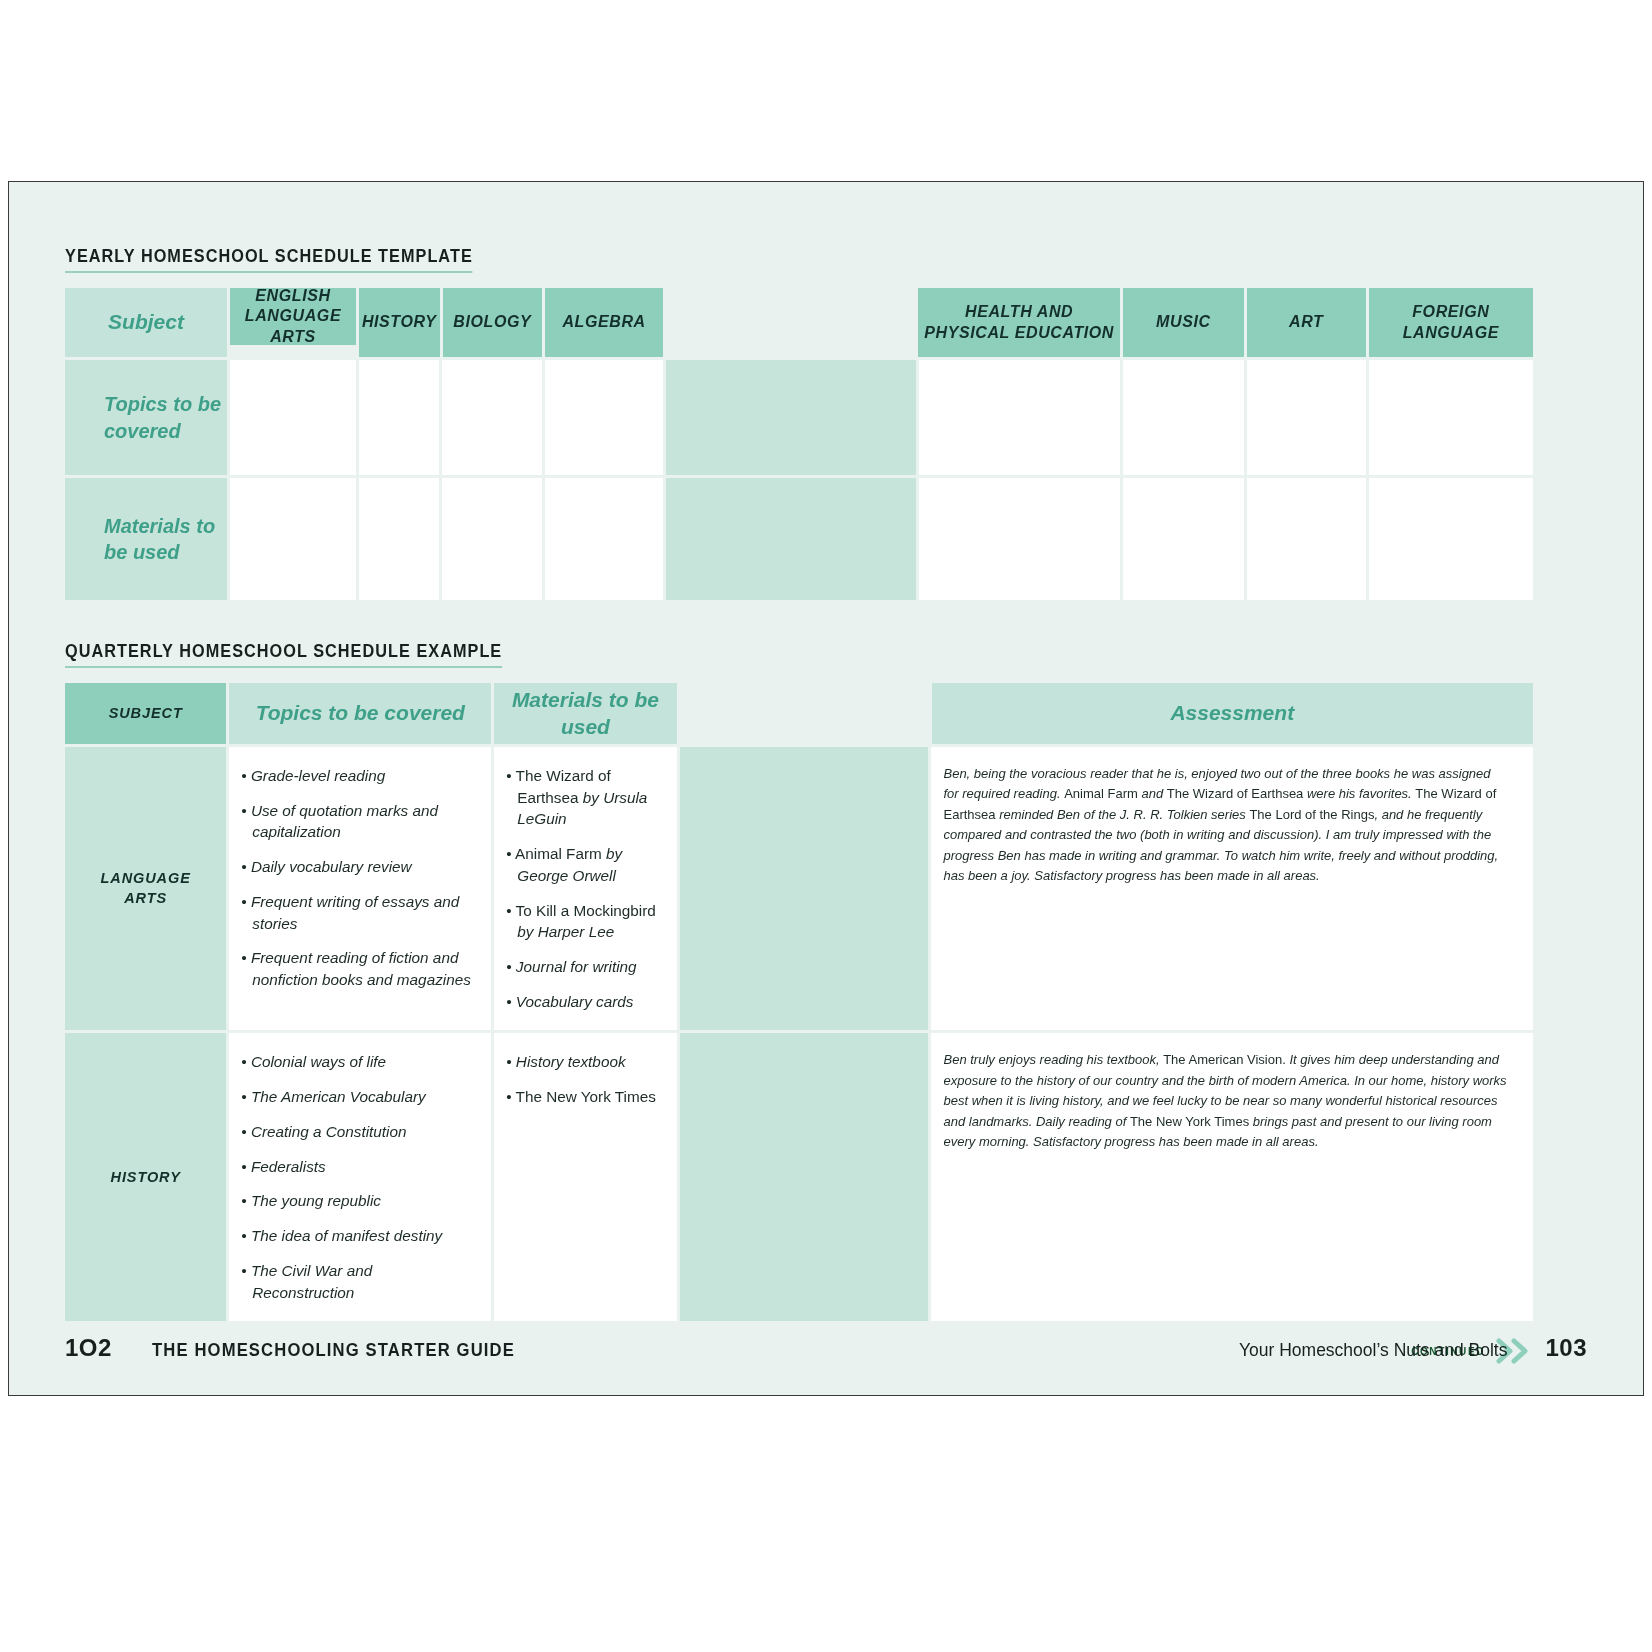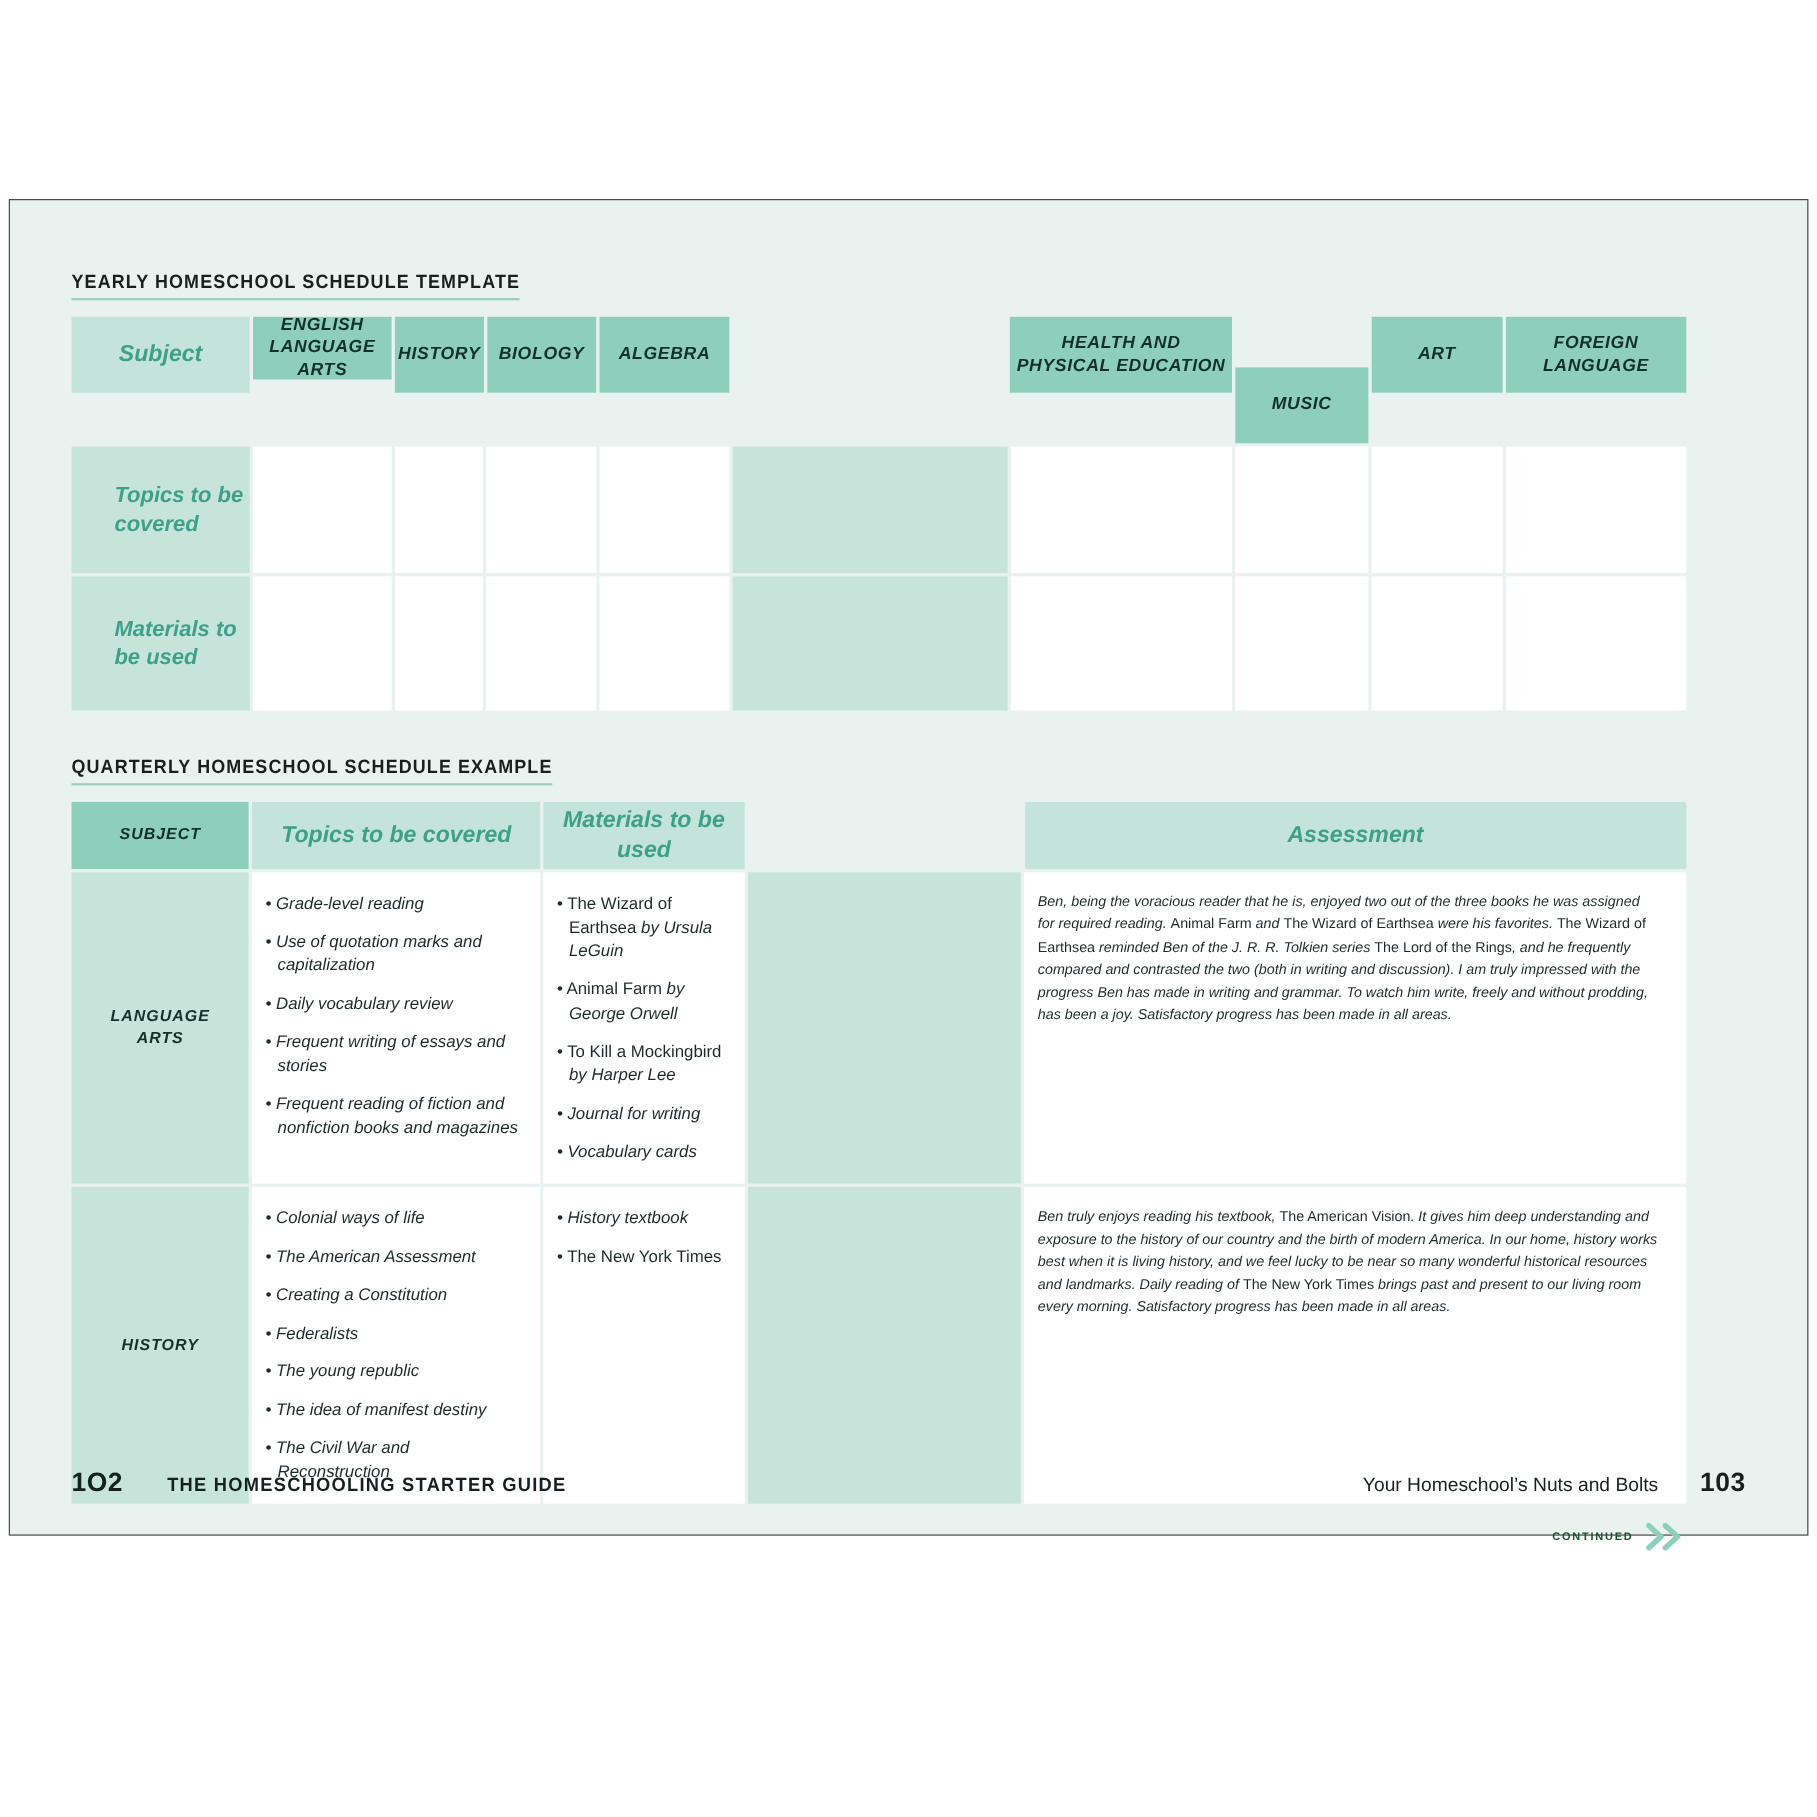--- a/index.html
+++ b/index.html
@@ -171,21 +171,21 @@
         <div class="cell hd-dark flexmid" style="width:104px;height:69px;">
           <span class="hd-label">BIOLOGY</span>
         </div>
         <div class="cell hd-dark flexmid" style="width:123px;height:69px;">
           <span class="hd-label">ALGEBRA</span>
         </div>
         <div class="cell t1-gap" style="width:260px;height:69px;"></div>
         <div class="cell hd-dark flexmid" style="width:210px;height:69px;padding:0 6px;">
           <span class="hd-label">HEALTH AND PHYSICAL EDUCATION</span>
         </div>
-        <div class="cell hd-dark flexmid" style="width:126px;height:69px;margin-top:46px;">
+        <div class="cell hd-dark flexmid" style="width:126px;height:69px;">
           <span class="hd-label">MUSIC</span>
         </div>
         <div class="cell hd-dark flexmid" style="width:124px;height:69px;">
           <span class="hd-label">ART</span>
         </div>
         <div class="cell hd-dark flexmid" style="width:171px;height:69px;padding:0 6px;">
           <span class="hd-label">FOREIGN LANGUAGE</span>
         </div>
       </div>
 
@@ -264,21 +264,21 @@
         <div class="cell body-mid" style="width:250px;"></div>
         <div class="cell body-light assess" style="width:604px;">Ben, being the voracious reader that he is, enjoyed two out of the three books he was assigned for required reading. <span class="rom">Animal Farm</span> and <span class="rom">The Wizard of Earthsea</span> were his favorites. <span class="rom">The Wizard of Earthsea</span> reminded Ben of the J. R. R. Tolkien series <span class="rom">The Lord of the Rings</span>, and he frequently compared and contrasted the two (both in writing and discussion). I am truly impressed with the progress Ben has made in writing and grammar. To watch him write, freely and without prodding, has been a joy. Satisfactory progress has been made in all areas.</div>
       </div>
 
       <div class="trow">
         <div class="cell body-mid flexmid" style="width:162px;min-height:240px;">
           <span class="subjlabel">HISTORY</span>
         </div>
         <div class="cell body-light bullets" style="width:263px;">
           <div>• Colonial ways of life</div>
-          <div>• The American Assessment</div>
+          <div>• The American Vocabulary</div>
           <div>• Creating a Constitution</div>
           <div>• Federalists</div>
           <div>• The young republic</div>
           <div>• The idea of manifest destiny</div>
           <div>• The Civil War and Reconstruction</div>
         </div>
         <div class="cell body-light bullets" style="width:183px;">
           <div>• History textbook</div>
           <div><span class="rom">• The New York Times</span></div>
         </div>

